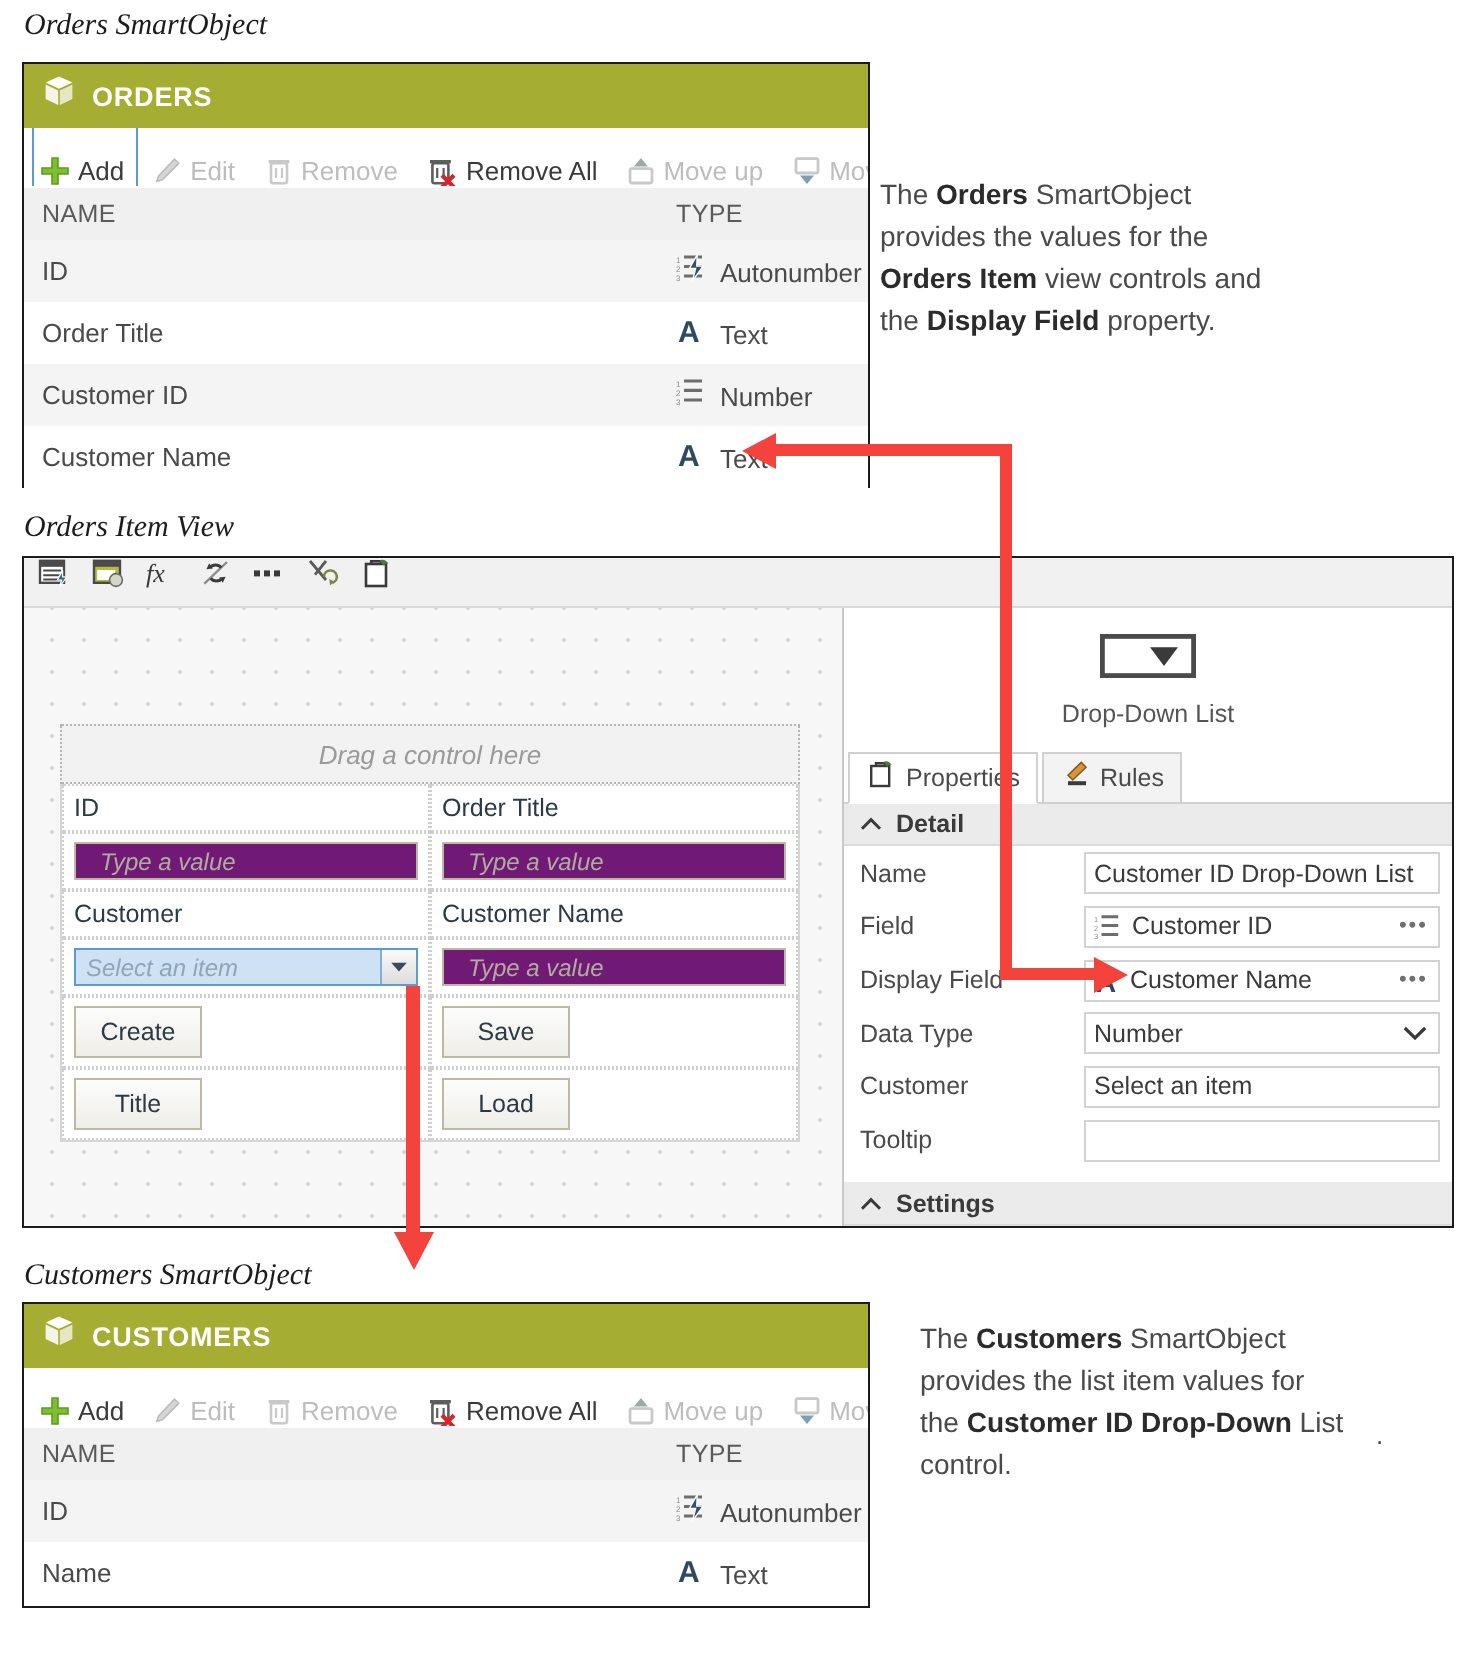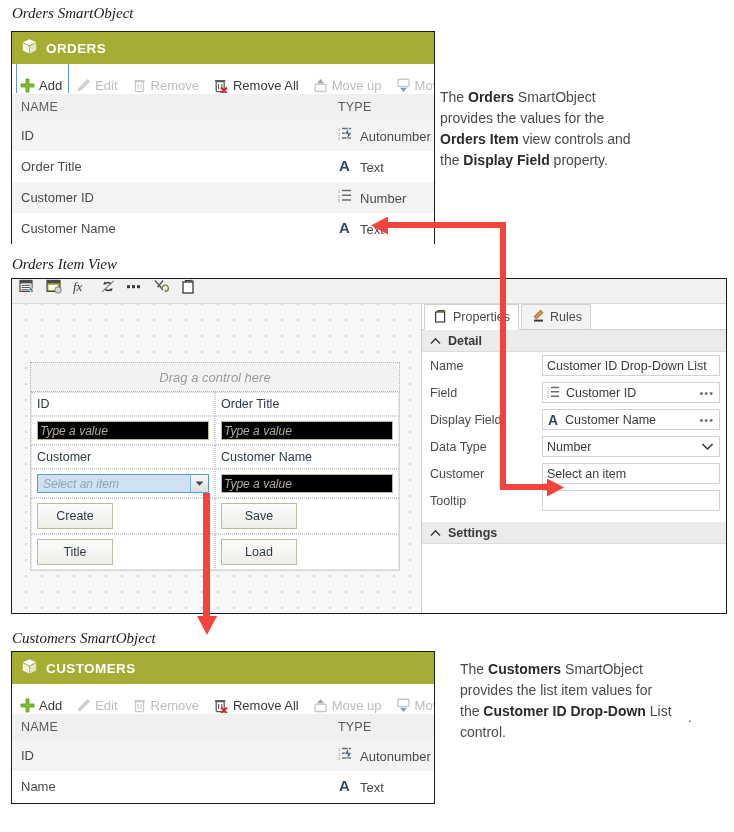--- a/index.html
+++ b/index.html
@@ -156,27 +156,27 @@
   .fcell{
     flex:1;
     border:1px dotted #cfcfcf;
     box-sizing:border-box;
     padding:4px 5px;
     min-height:22px;
   }
   .flabel{font-size:12.5px;color:#2d3a46;}
   .finput{
     border:1px solid #bdb9a3;
-    background:#000000;
+    background:#701a75;
     height:19px;
     line-height:19px;
     font-style:italic;
     font-size:12px;
     color:#b0aca0;
-    padding-left:2px;
+    padding-left:12px;
     box-sizing:border-box;
     width:100%;
   }
   .fddl{
     border:1px solid #5b9bd5;
     background:#cfe2f3;
     height:19px;
     display:flex;align-items:center;
     box-sizing:border-box;
     width:100%;
@@ -191,21 +191,21 @@
     display:flex;align-items:center;justify-content:center;
     box-sizing:border-box;
   }
   .fbtn{
     border:1px solid #bdb9a3;
     background:linear-gradient(#fcfcfc,#efeee8);
     font-size:12.5px;
     color:#2d3a46;
     text-align:center;
     padding:5px 0;
-    width:76px;
+    width:64px;
     box-sizing:border-box;
   }
 
   
   .props{
     flex:1;
     background:#ffffff;
     display:flex;flex-direction:column;
     min-width:0;
   }
@@ -514,20 +514,29 @@
               </div>
             <div class="fcell">
                 <div class="fbtn">Load</div>
               </div>
           </div>
         </div>
       </div>
     </div>
 
     <div class="props">
+      <div class="ctrl-preview">
+        <span>
+          <svg width="48" height="22" viewBox="0 0 48 22">
+              <rect x="1.2" y="1.2" width="45.6" height="19.6" fill="#fff" stroke="#4a4a4a" stroke-width="2.4"></rect>
+              <path d="M25 6.6h14L32 16z" fill="#3a3a3a"></path>
+            </svg>
+        </span>
+        <span class="label">Drop-Down List</span>
+      </div>
 
       <div class="tabs">
         <div class="tab active">
           <span><svg width="15" height="14" viewBox="0 0 15 14">
                 <rect x="2.6" y="3" width="9" height="10" fill="#fff" stroke="#3a3a3a" stroke-width="1.2"></rect>
                 <path d="M5 3V1.6h4.6V3" fill="none" stroke="#3a3a3a" stroke-width="1.2"></path>
                 <path d="M8.6 1c1.9-.9 3.4.2 4.3 1.3-1.1.2-1.9.5-2.4 1.1C9.9 2.3 9.2 1.6 8.6 1z" fill="#4a7a3a"></path>
               </svg></span>
           <span>Properties</span>
         </div>

